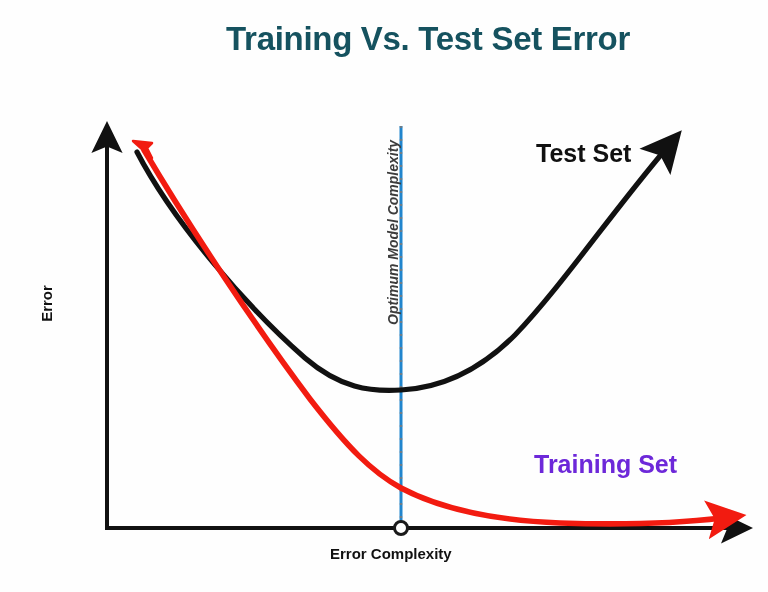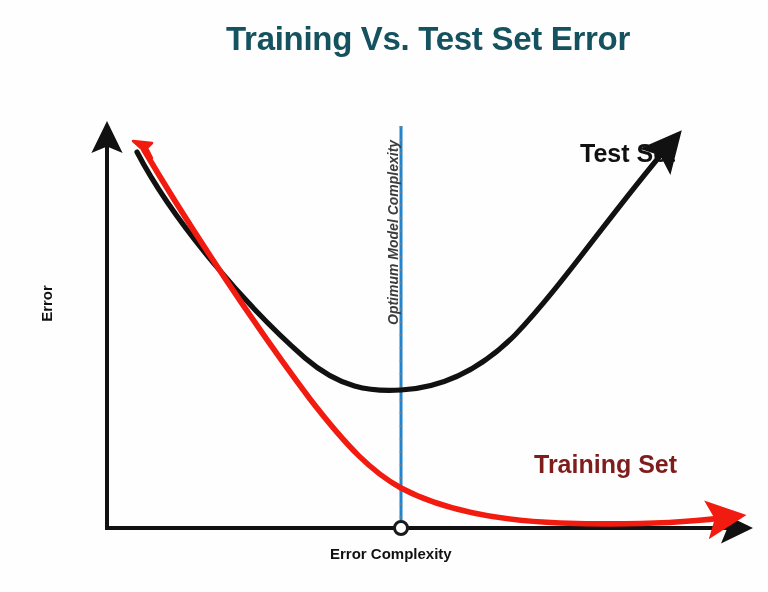--- a/index.html
+++ b/index.html
@@ -73,26 +73,25 @@
     position: absolute;
     font-size: 25px;
     font-weight: bold;
     white-space: nowrap;
     font-family: "Liberation Sans", sans-serif;
   }
   #label-test-set {
     left: 536px;
     top: 139px;
     color: #111111;
-    margin-left: 44px;
   }
   #label-training-set {
     left: 534px;
     top: 450px;
-    color: #7f1d1d;
+    color: #6d28d9;
   }
 </style>
 </head>
 <body>
 
 <div id="stage">
 
   <div id="chart-title">Training Vs. Test Set Error</div>
 
   <svg id="plot-svg" width="768" height="592" viewBox="0 0 768 592">

